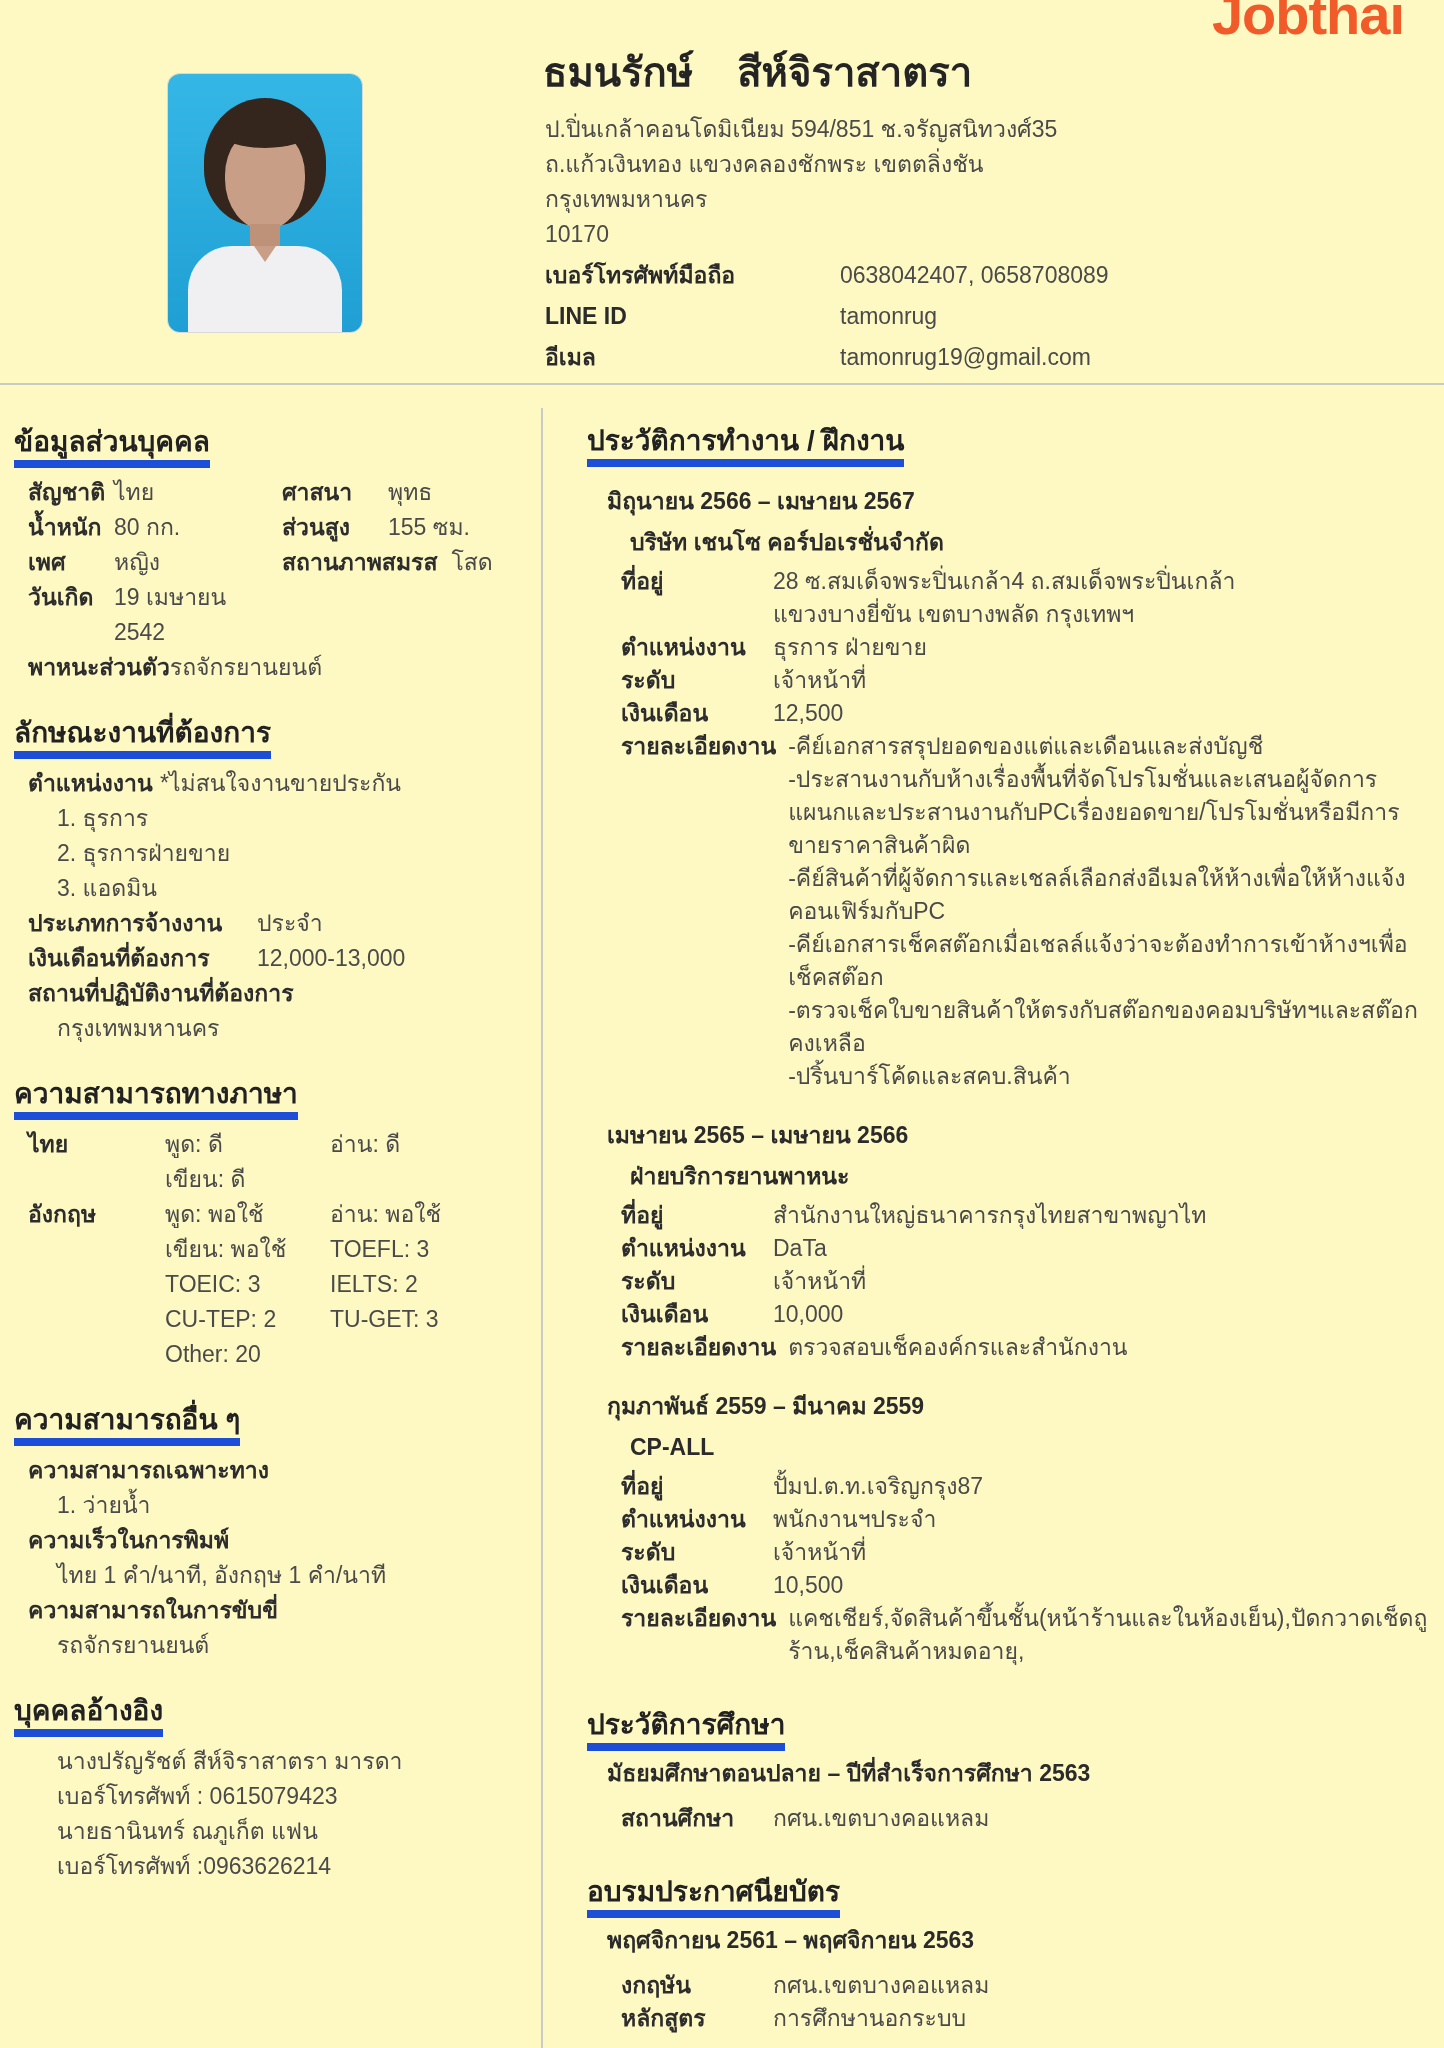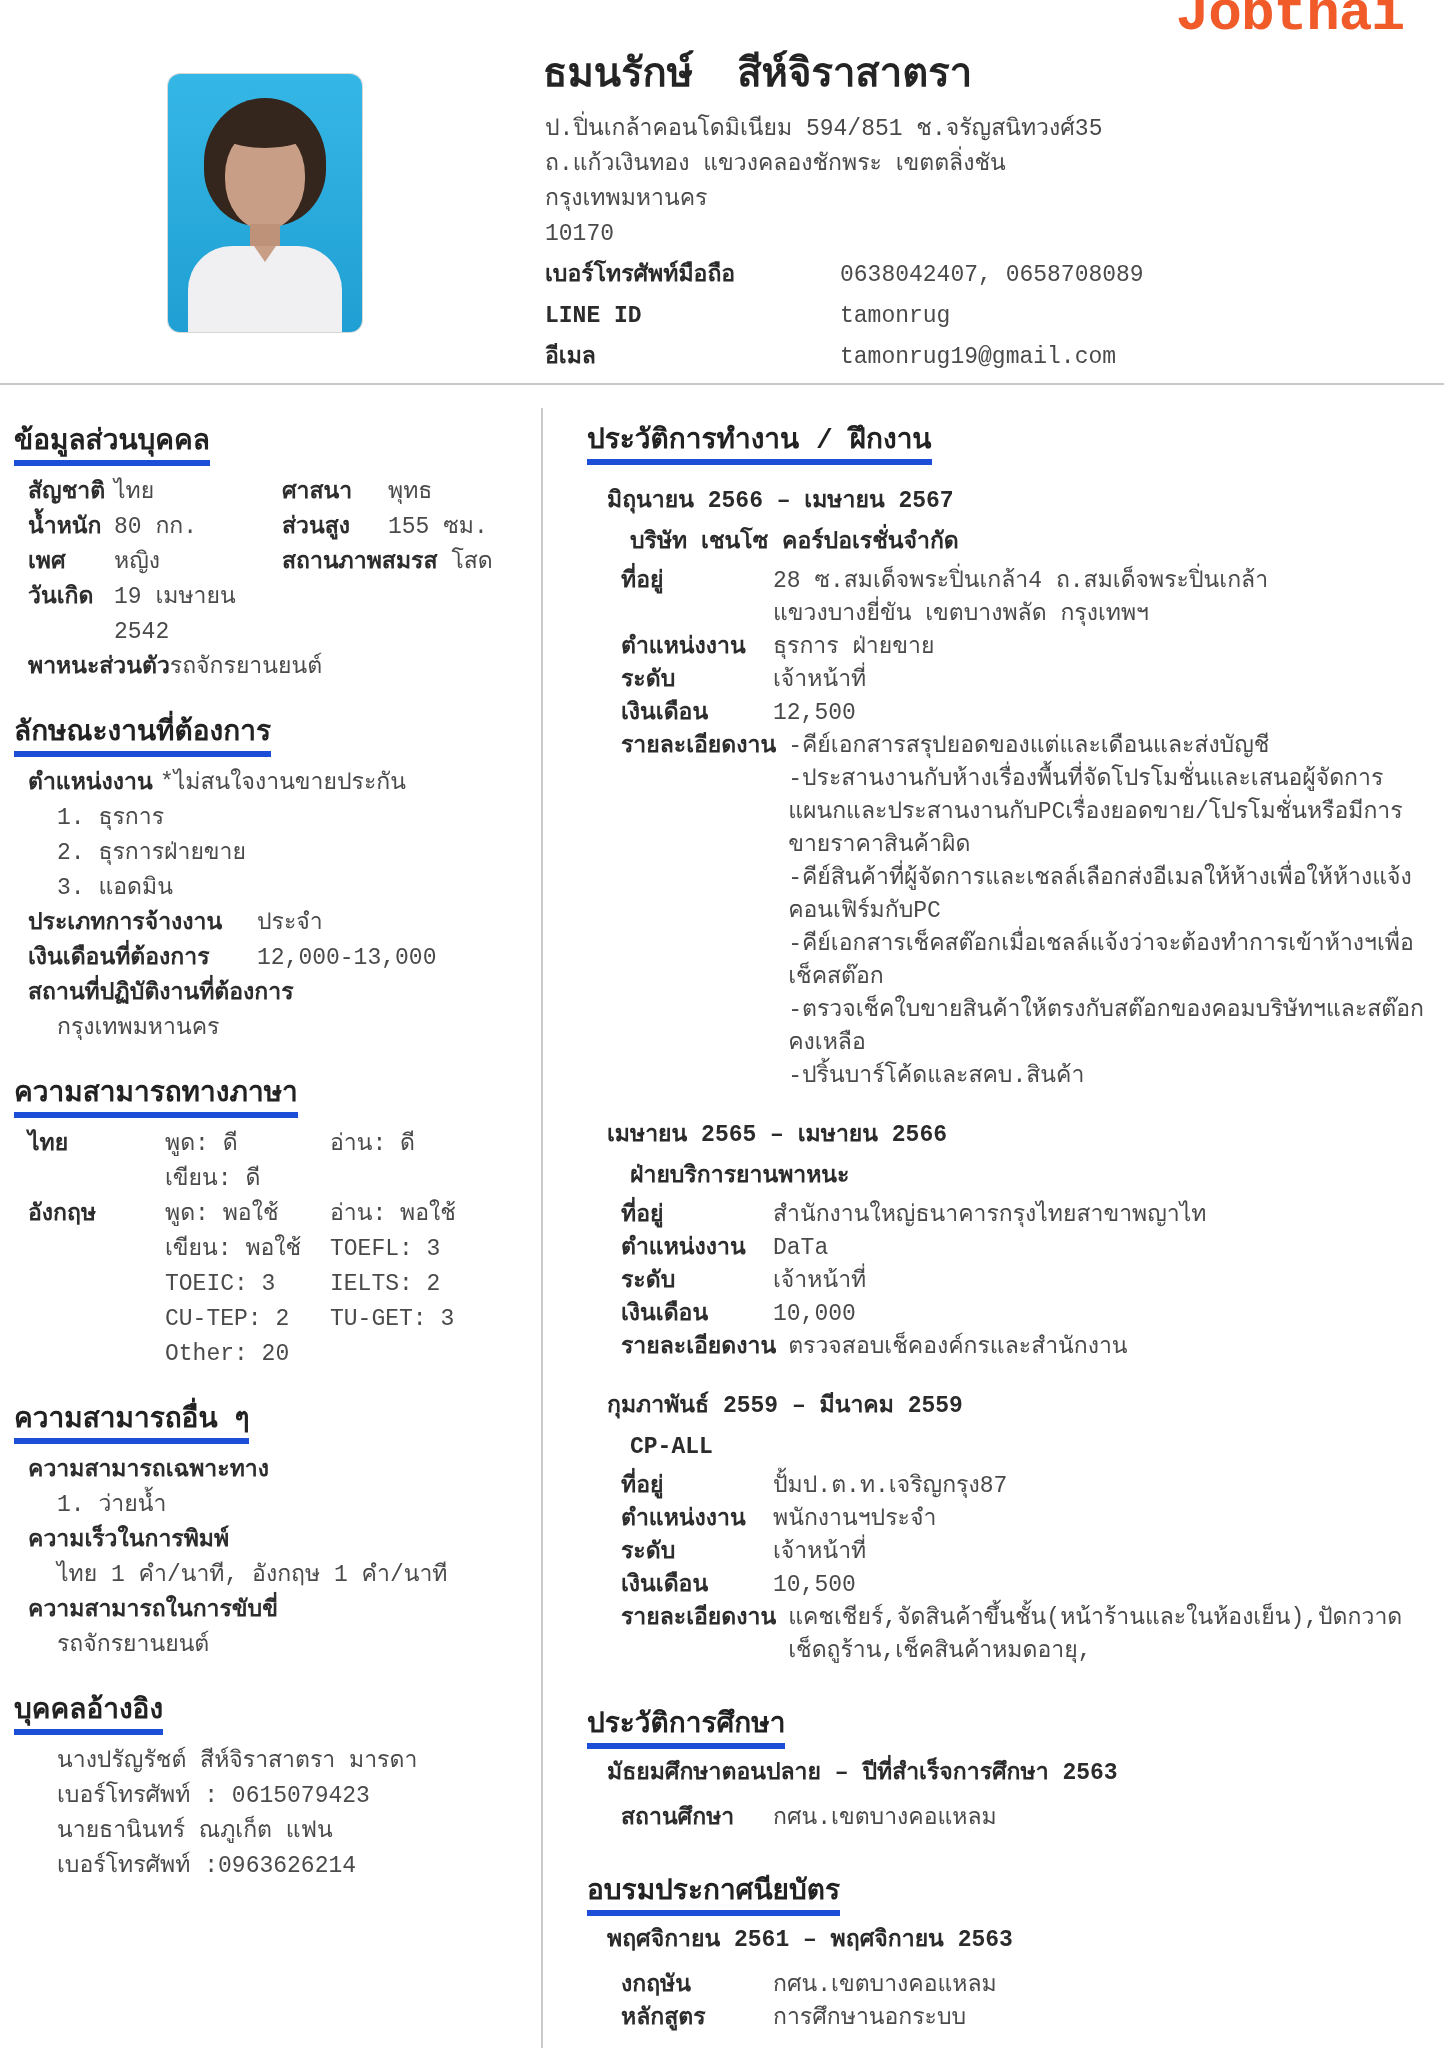--- a/index.html
+++ b/index.html
@@ -1,17 +1,17 @@
 <!DOCTYPE html>
 <html><head>
 <meta charset="utf-8">
 <style>
   html,body{margin:0;padding:0;background:#e9e9e7;}
-  .page{position:relative;width:1444px;height:2048px;background:#ffffff;
-        font-family:Liberation Mono, monospace;color:#2d2d2d;overflow:hidden;}
+  .page{position:relative;width:1444px;height:2048px;background:#fef9c3;
+        font-family:Liberation Sans, sans-serif;color:#2d2d2d;overflow:hidden;}
 
   
   .logo{position:absolute;top:-18px;right:40px;font-size:56px;font-weight:800;
         color:#f15a29;letter-spacing:-1px;}
   .photo{position:absolute;left:168px;top:74px;width:194px;height:258px;border-radius:12px;
          background:linear-gradient(180deg,#35b7e6 0%,#1f9fd3 100%);overflow:hidden;
          box-shadow:0 0 0 1px #d8d8d6;}
   .photo .hair{position:absolute;left:36px;top:24px;width:122px;height:128px;background:#34251d;
                border-radius:52% 52% 46% 46%;}
   .photo .face{position:absolute;left:57px;top:54px;width:80px;height:102px;background:#c89e86;
@@ -31,21 +31,21 @@
   .cvalue{color:#4a4a4a;white-space:pre-line;max-width:560px;}
 
   .hdiv{position:absolute;left:0;top:383px;width:1444px;height:2px;background:#c9c9c7;}
   .vdiv{position:absolute;left:541px;top:408px;width:2px;height:1640px;background:#c9c9c7;}
 
   
   .lcol{position:absolute;left:14px;top:412px;width:512px;font-size:23px;line-height:35px;}
   .rcol{position:absolute;left:587px;top:412px;width:845px;font-size:23px;line-height:33px;}
   .sec{margin:30px 0 14px 0;}
   .sec:first-child{margin-top:12px;}
-  .sec span{font-size:28px;font-weight:700;color:#222;border-bottom:6px solid #1d4ed8;
+  .sec span{font-size:28px;font-weight:700;color:#222;border-bottom:8px solid #1d4ed8;
             padding-bottom:3px;}
 
   
   .prow{display:flex;margin-left:14px;}
   .prow .l1{font-weight:700;min-width:86px;}
   .prow .v1{color:#4a4a4a;width:168px;flex-shrink:0;}
   .prow .l2{font-weight:700;min-width:92px;}
   .prow .v2{color:#4a4a4a;margin-left:14px;}
 
   

